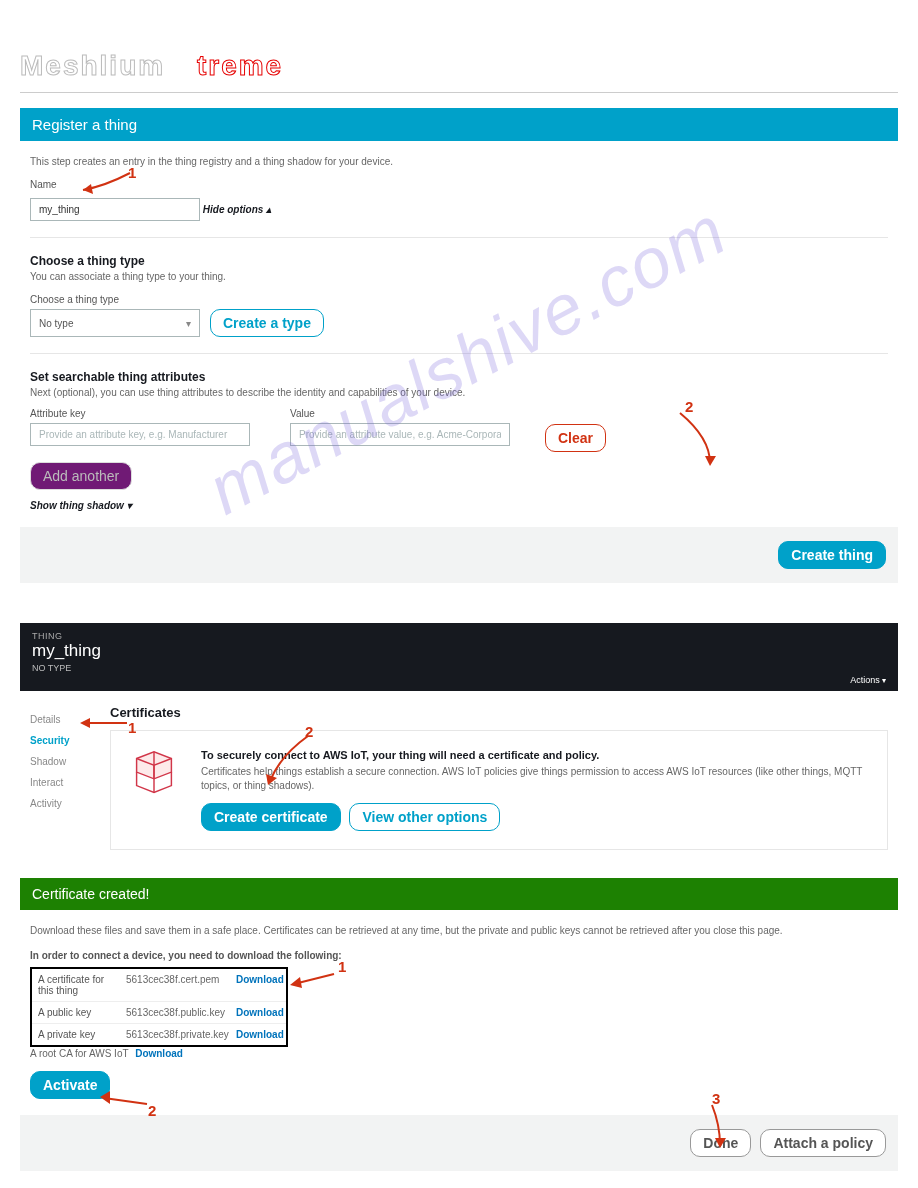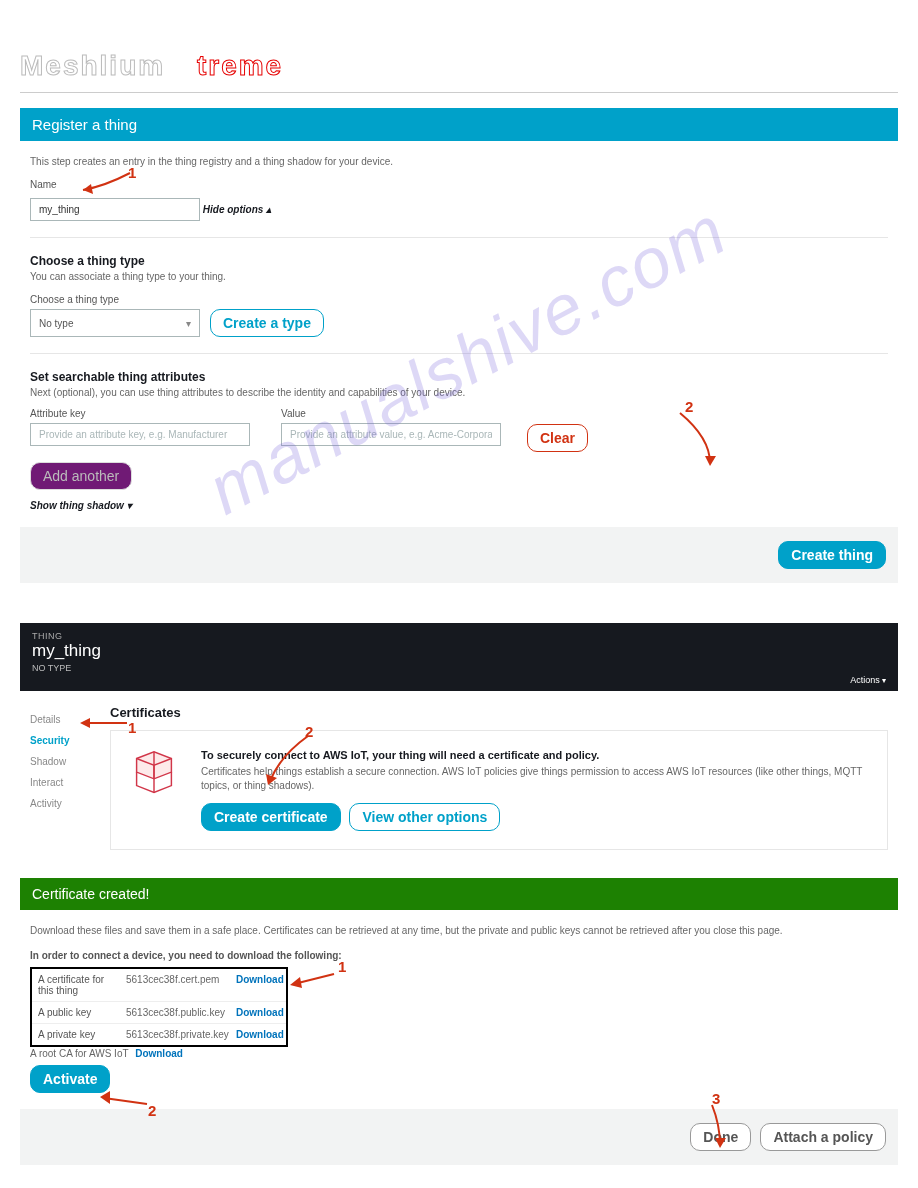--- a/index.html
+++ b/index.html
@@ -88,21 +88,21 @@
     color: #16191f;
     margin-top: 10px;
     display: inline-block;
     font-style: italic;
   }
   .link-toggle.up::after { content: " \25B4"; }
   .link-toggle.down::after { content: " \25BE"; }
   .chevron-down::after { content: " \25BE"; color:#888; }
   hr.sep { border: none; border-top: 1px solid #e6e6e6; margin: 16px 0; }
   .subhead { font-size: 12px; font-weight: bold; color: #16191f; margin-bottom: 2px; }
-  .two-col { display: flex; gap: 1px; flex-wrap: wrap; }
+  .two-col { display: flex; gap: 10px; flex-wrap: wrap; }
   .col-a { flex: 0 0 250px; }
   .col-b { flex: 0 0 245px; }
   .col-c { flex: 0 0 auto; }
   .select-box {
     border: 1px solid #aab7b8;
     padding: 5px 8px;
     font-size: 10px;
     width: 170px;
     color: #555;
     display: flex;
@@ -354,21 +354,21 @@
           <div class="c2">5613cec38f.private.key</div>
           <div class="c3"><span class="link">Download</span></div>
         </div>
       </div>
 
       <div class="small-text">
         <span>A root CA for AWS IoT</span>
         <span class="link" style="margin-left:4px;">Download</span>
       </div>
 
-      <div style="margin-top:4px;">
+      <div style="margin-top:10px;">
         <span class="btn btn-primary teal">Activate</span>
       </div>
     </div>
 
     <div class="footer-block">
       <span class="btn btn-plain" style="margin-right:6px;">Done</span>
       <span class="btn btn-plain">Attach a policy</span>
     </div>
 
     <div class="annot" style="top:80px; left:318px;">

